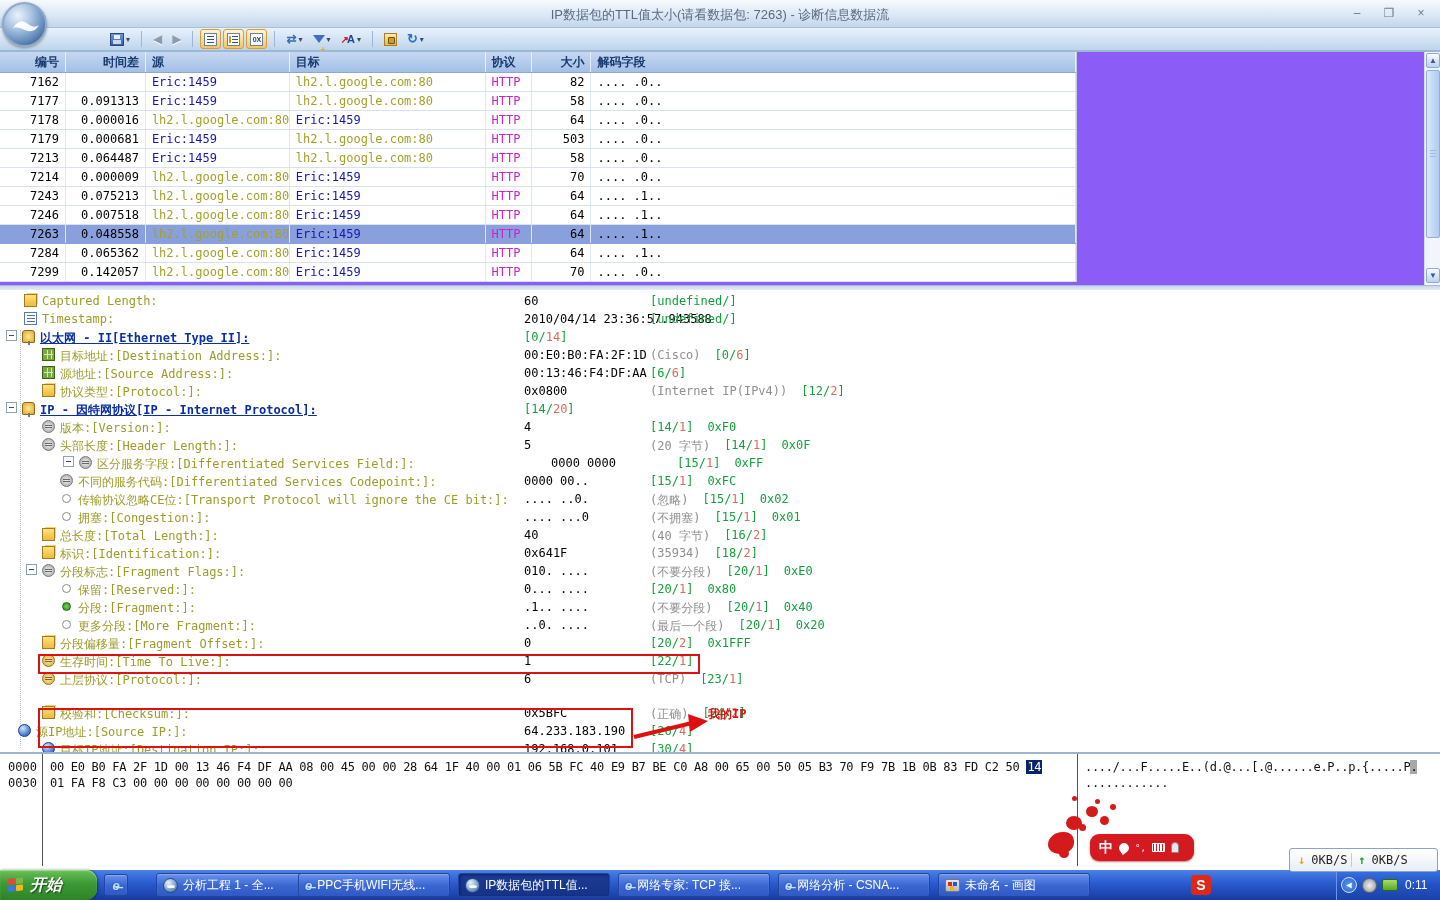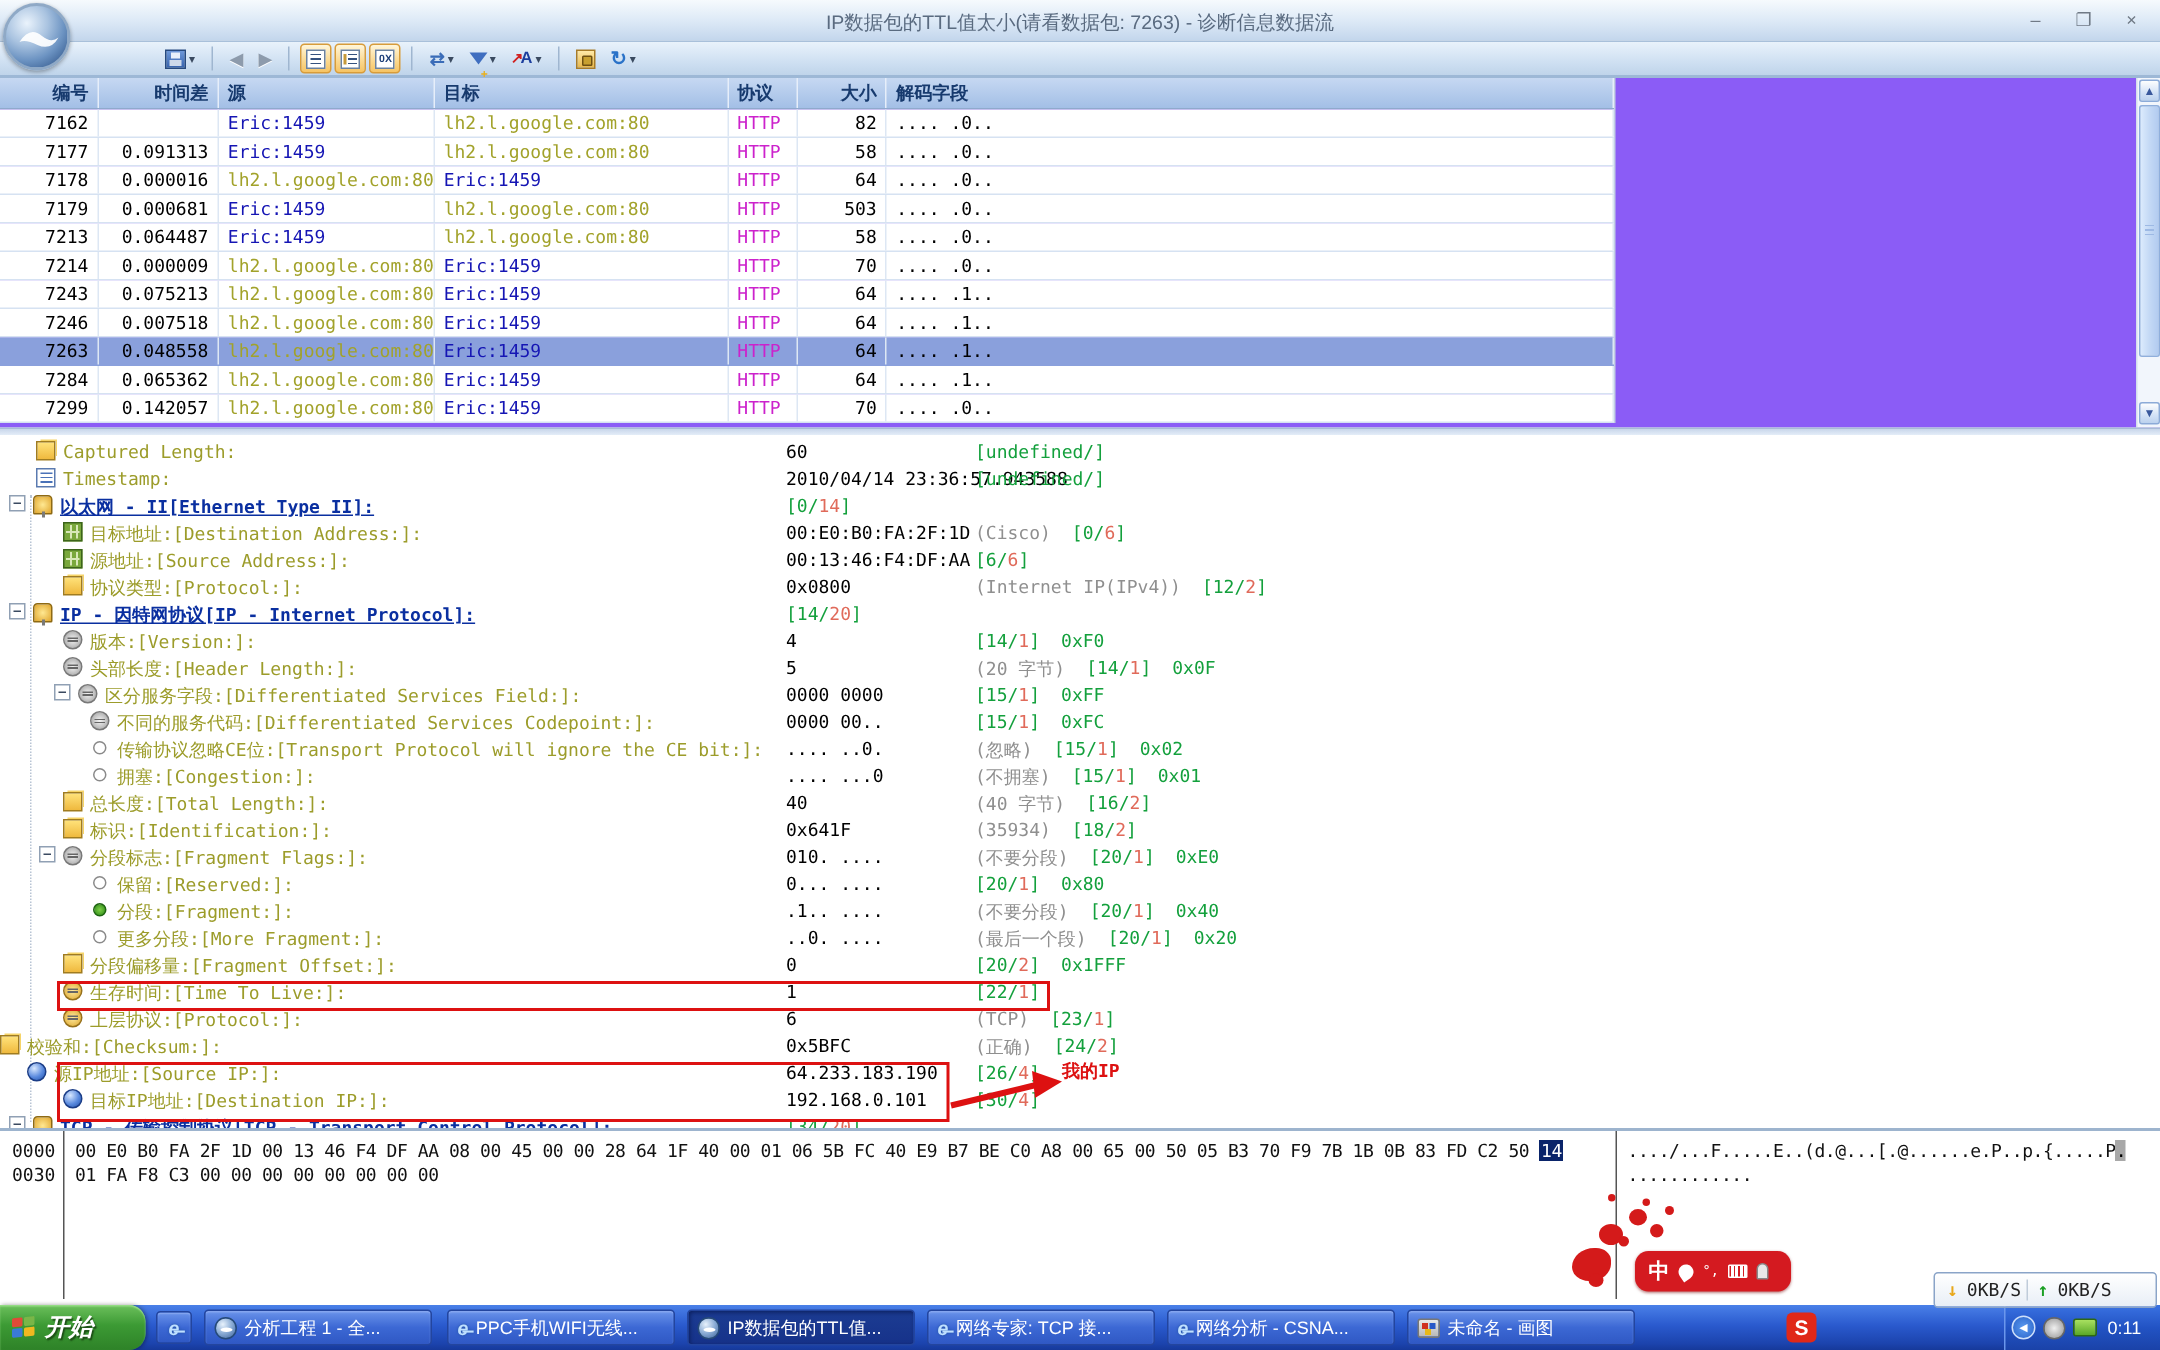--- a/index.html
+++ b/index.html
@@ -445,21 +445,21 @@
         <div class="trow" style="padding-left: 42px;">
           <span class="ti ti-circle"></span>
           <span class="lbl">头部长度:[Header Length:]:</span>
           <span class="tval">5</span>
           <span class="textra">
             <span class="tnote">(20 字节)</span>
             <span class="tpos">[14/<span class="p2">1</span>]</span>
             <span class="tmask">0x0F</span>
           </span>
         </div>
-        <div class="trow" style="padding-left: 36px;">
+        <div class="trow" style="padding-left: 36px; margin-left: 27px;">
           <span class="ebox"></span>
           <span class="ti ti-circle"></span>
           <span class="lbl">区分服务字段:[Differentiated Services Field:]:</span>
           <span class="tval">0000 0000</span>
           <span class="textra">
             <span class="tpos">[15/<span class="p2">1</span>]</span>
             <span class="tmask">0xFF</span>
           </span>
         </div>
         <div class="trow" style="padding-left: 60px;">
@@ -568,21 +568,21 @@
         </div>
         <div class="trow" style="padding-left: 42px;">
           <span class="ti ti-circle-y"></span>
           <span class="lbl">上层协议:[Protocol:]:</span>
           <span class="tval">6</span>
           <span class="textra">
             <span class="tnote">(TCP)</span>
             <span class="tpos">[23/<span class="p2">1</span>]</span>
           </span>
         </div>
-        <div class="trow" style="">
+        <div class="trow" style="padding-left: 42px; margin-top: 16px;">
           <span class="ti ti-pages"></span>
           <span class="lbl">校验和:[Checksum:]:</span>
           <span class="tval">0x5BFC</span>
           <span class="textra">
             <span class="tnote">(正确)</span>
             <span class="tpos">[24/<span class="p2">2</span>]</span>
           </span>
         </div>
         <div class="trow" style="padding-left: 18px;">
           <span class="ti ti-ip"></span>
@@ -665,21 +665,21 @@
           <span style="background:#f0b820;"></span>
       </span>
       <span class="start-label">开始</span>
     </div>
     <div class="qlaunch">
       <span class="task-btn" style="position:static; width:24px; padding:0; justify-content:center; height:22px;">
           <span class="tk-ie">e</span>
         </span>
     </div>
     <div id="taskbuttons">
-        <div class="task-btn" style="left: 136px;">
+        <div class="task-btn" style="left: 156px;">
           <span class="tk-orb"></span>
           <span>分析工程 1 - 全...</span>
         </div>
         <div class="task-btn" style="left: 298px;">
           <span class="tk-ie">e</span>
           <span>PPC手机WIFI无线...</span>
         </div>
         <div class="task-btn active" style="left: 458px;">
           <span class="tk-orb"></span>
           <span>IP数据包的TTL值...</span>

